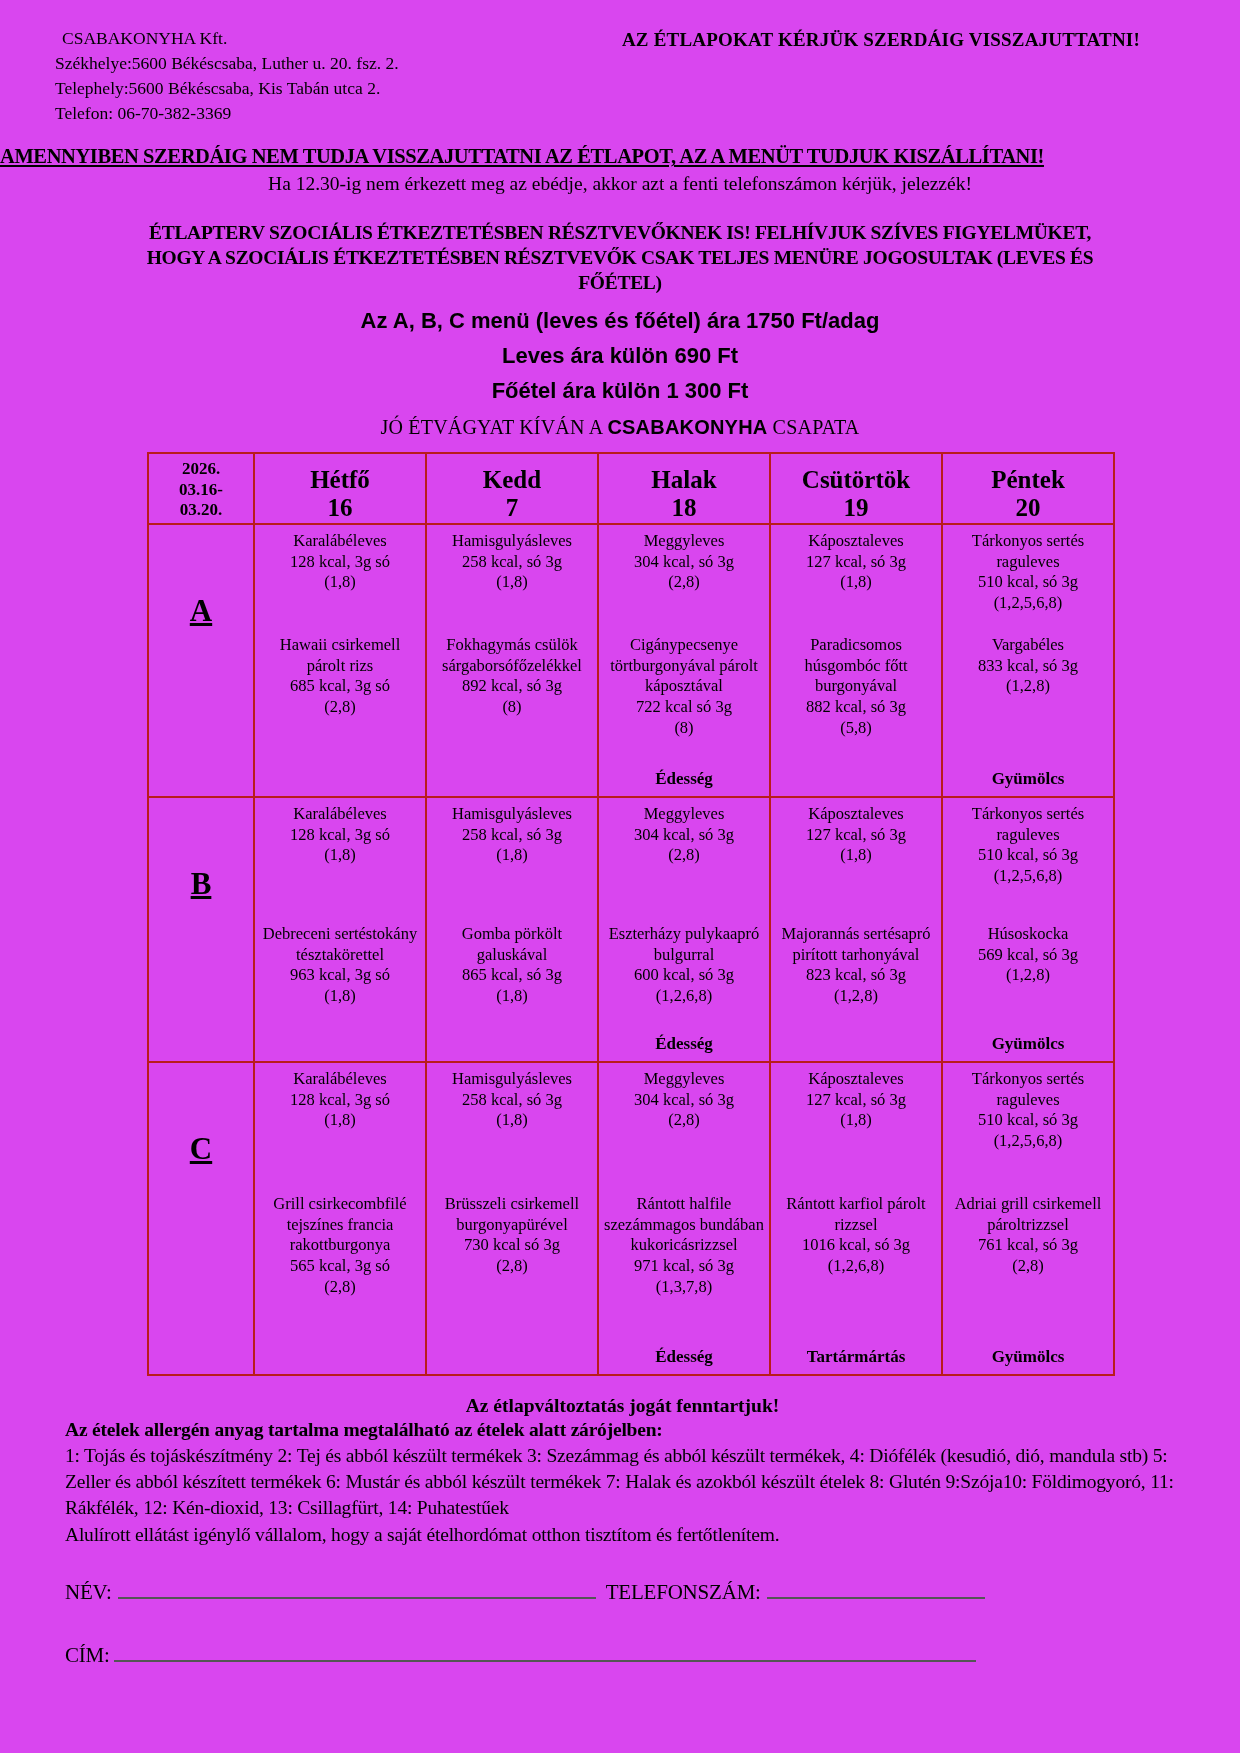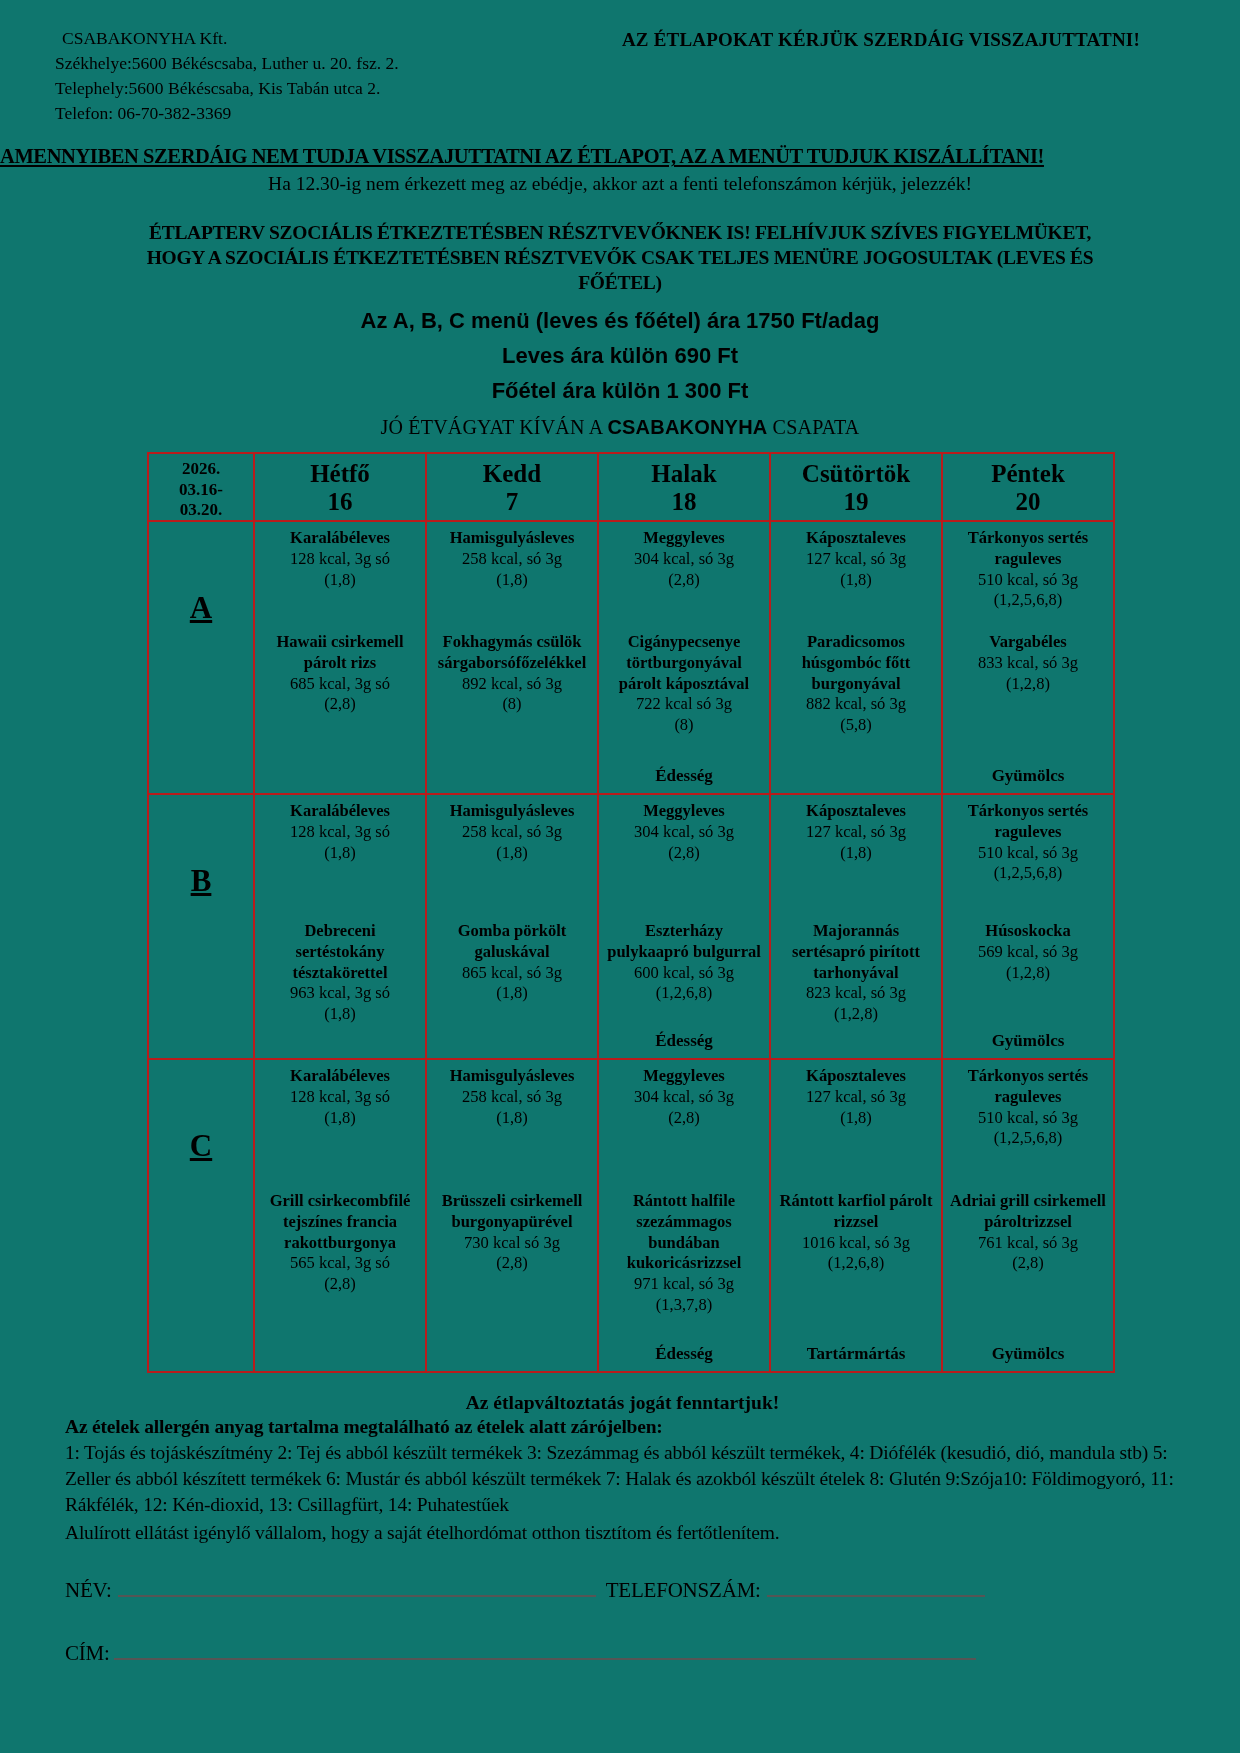--- a/index.html
+++ b/index.html
@@ -1,16 +1,16 @@
 <!DOCTYPE html>
 <html lang="hu"><head>
 <meta charset="utf-8">
 <style>
   html,body{margin:0;padding:0;background:#ffffff;}
-  .page{width:1240px;height:1753px;background:#0f766e;color:#000;
+  .page{width:1240px;height:1753px;background:#d946ef;color:#000;
         font-family:"Liberation Serif",serif;position:relative;overflow:hidden;box-sizing:border-box;}
 
   
   .doc-header{display:flex;justify-content:space-between;align-items:flex-start;padding:26px 100px 0 55px;}
   .company{font-size:17.5px;line-height:1.42;}
   .co-name{padding-left:7px;}
   .return-notice{font-weight:bold;font-size:19px;margin-top:3px;letter-spacing:.2px;white-space:nowrap;}
 
   
   .notice-underlined{text-align:left;font-weight:bold;font-size:20.5px;text-decoration:underline;
@@ -23,33 +23,33 @@
   .greeting .brand{font-family:"Liberation Sans",sans-serif;font-weight:bold;font-size:20px;}
 
   
   table.menu-table{border-collapse:collapse;table-layout:fixed;width:966px;margin:13px 0 0 147px;}
   table.menu-table td{border:2px solid #b91c1c;padding:0;vertical-align:top;text-align:center;overflow:hidden;}
   tr.head-row{height:64px;}
   tr.row-a{height:273px;}
   tr.row-b{height:265px;}
   tr.row-c{height:313px;}
   .date-cell{font-weight:bold;font-size:17px;line-height:1.2;padding-top:5px !important;}
-  .day-name{font-weight:bold;font-size:25px;line-height:1.08;padding-top:6px;}
+  .day-name{font-weight:bold;font-size:25px;line-height:1.08;padding-top:12px;}
   .day-date{font-weight:bold;font-size:25px;line-height:1.2;}
   .menu-letter{display:inline-block;font-size:31px;font-weight:bold;text-decoration:underline;margin-top:68px;}
   .cw{display:flex;flex-direction:column;box-sizing:border-box;}
   .row-a .cw{height:269px;}
   .row-b .cw{height:261px;}
   .row-c .cw{height:309px;}
   .dish{padding:6px 5px 0;}
   .row-a .soup{min-height:104px;box-sizing:border-box;}
   .row-b .soup{min-height:120px;box-sizing:border-box;}
   .row-c .soup{min-height:125px;box-sizing:border-box;}
   .main{flex:1;}
-  .dn{font-weight:bold;font-size:16.5px;line-height:1.25;}
+  .dn{font-weight:normal;font-size:16.5px;line-height:1.25;}
   .di{font-size:16.5px;line-height:1.25;}
   .extra{font-weight:bold;font-size:17px;height:26px;line-height:22px;}
 
   
   .f-wrap{margin:19px 60px 0 65px;}
   .storage{font-weight:bold;font-size:19.5px;line-height:1.33;letter-spacing:-.2px;}
   .change{text-align:center;font-weight:bold;font-size:19.5px;margin-top:2px;}
   .allergen-title{font-weight:bold;font-size:19.5px;margin-top:2px;letter-spacing:-.2px;}
   .allergens{font-size:19.5px;line-height:1.32;margin-top:2px;letter-spacing:-.2px;}
   .declaration{font-size:19.5px;margin-top:4px;letter-spacing:-.2px;}

